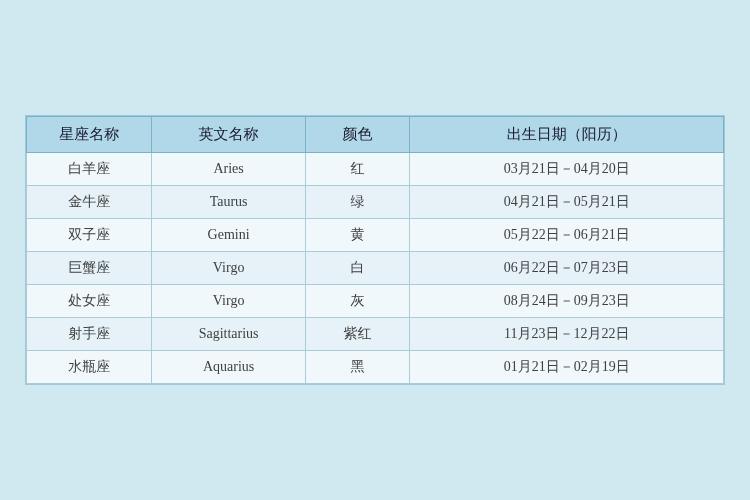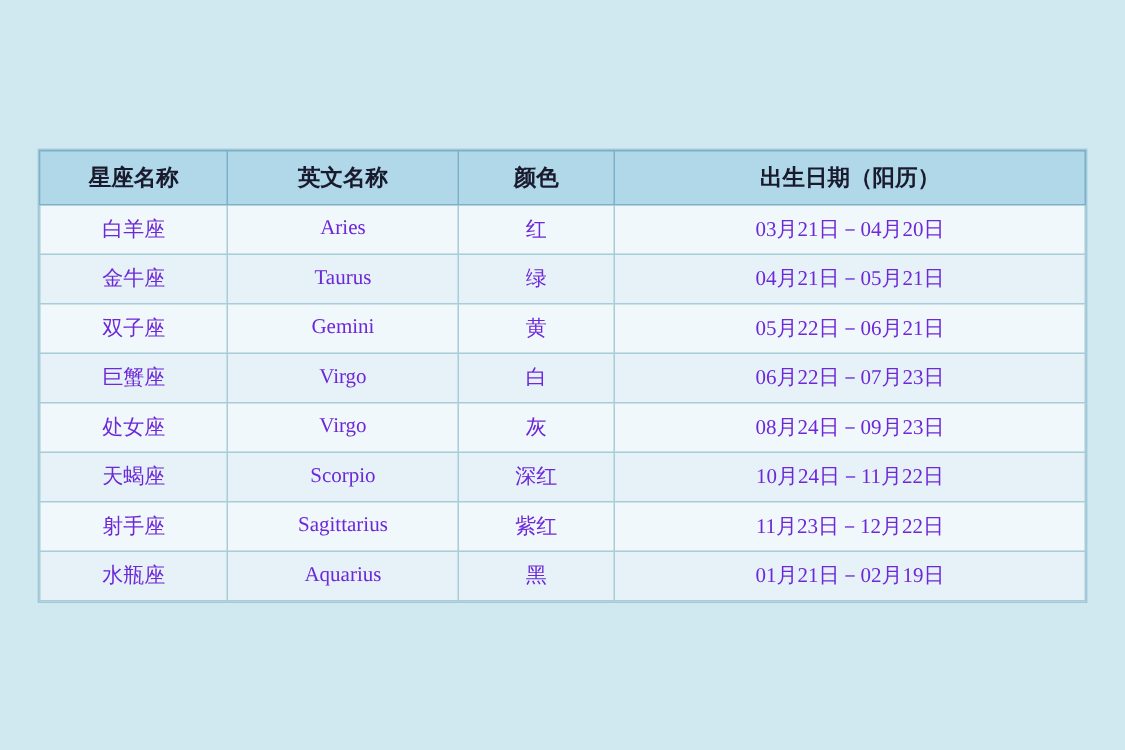--- a/index.html
+++ b/index.html
@@ -28,30 +28,30 @@
     table {
       width: 100%;
       border-collapse: collapse;
     }
 
     thead tr th {
       background-color: #b0d8e8;
       border: 1px solid #7ab0c8;
       padding: 8px 10px;
       text-align: center;
-      font-weight: bold;
+      font-weight: normal;
       color: #1a1a2e;
       font-size: 15px;
     }
 
     tbody tr td {
       border: 1px solid #a8ccd8;
       padding: 7px 10px;
       text-align: center;
-      color: #6d28d9;
+      color: #404040;
       background-color: #f0f8fb;
       font-size: 14px;
     }
 
     tbody tr:nth-child(even) td {
       background-color: #e6f2f7;
     }
 
     .col-chinese { width: 18%; }
     .col-english { width: 22%; }
@@ -96,26 +96,20 @@
           <td>白</td>
           <td>06月22日－07月23日</td>
         </tr>
         <tr>
           <td>处女座</td>
           <td>Virgo</td>
           <td>灰</td>
           <td>08月24日－09月23日</td>
         </tr>
         <tr>
-          <td>天蝎座</td>
-          <td>Scorpio</td>
-          <td>深红</td>
-          <td>10月24日－11月22日</td>
-        </tr>
-        <tr>
           <td>射手座</td>
           <td>Sagittarius</td>
           <td>紫红</td>
           <td>11月23日－12月22日</td>
         </tr>
         <tr>
           <td>水瓶座</td>
           <td>Aquarius</td>
           <td>黑</td>
           <td>01月21日－02月19日</td>

